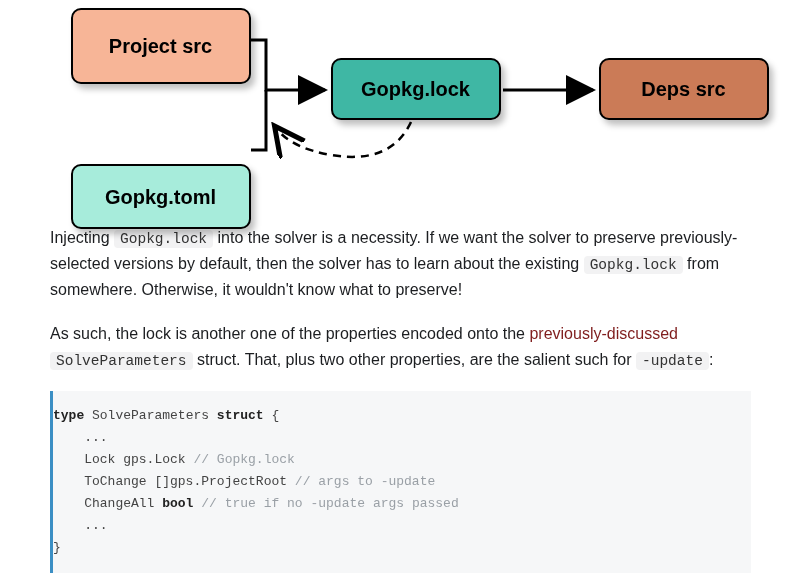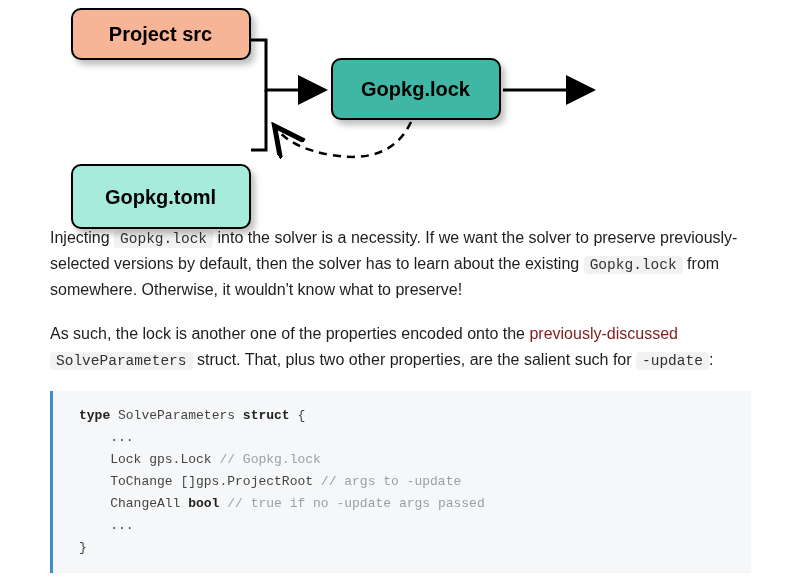--- a/index.html
+++ b/index.html
@@ -29,21 +29,21 @@
     justify-content: center;
     font-weight: 700;
     font-family: "Helvetica Neue", Arial, sans-serif;
     font-size: 20px;
     border: 2px solid #000;
     border-radius: 10px;
     color: #000;
   }
   .box.project-src {
     left: 20px; top: 8px;
-    width: 180px; height: 52px;
+    width: 180px; height: 76px;
     background: #f7b597;
     box-shadow: 4px 5px 6px rgba(0,0,0,0.25);
   }
   .box.gopkg-toml {
     left: 20px; top: 120px;
     width: 180px; height: 65px;
     background: #a7ecdb;
     box-shadow: 4px 5px 6px rgba(0,0,0,0.25);
     margin-top: 44px;
   }
@@ -74,41 +74,42 @@
     font-size: 14.5px;
     color: #333;
   }
   a.link {
     color: #7f1d1d;
     text-decoration: none;
   }
   pre.codeblock {
     background: #f6f7f8;
     border-left: 3px solid #3b8fc4;
-    padding: 14px 26px;
+    padding: 14px 0;
     font-family: SFMono-Regular, Consolas, "Liberation Mono", Menlo, monospace;
     font-size: 13px;
     line-height: 1.7;
     color: #444;
     margin: 0;
     overflow-x: auto;
     white-space: pre;
   }
   .kw { font-weight: 700; color: #222; }
   .cm { color: #9aa0a6; }
 </style>
 </head>
 <body>
 
 <div class="page">
 
   <div class="diagram">
     <div class="box project-src">Project src</div>
     <div class="box gopkg-toml">Gopkg.toml</div>
     <div class="box gopkg-lock">Gopkg.lock</div>
+    <div class="box deps-src">Deps src</div>
     <svg>
       <defs>
         <marker id="ah" markerWidth="12" markerHeight="12" refX="9" refY="5" orient="auto">
           <path d="M0,0 L10,5 L0,10 Z" fill="#000"></path>
         </marker>
         <marker id="ahopen" markerWidth="14" markerHeight="14" refX="11" refY="6" orient="auto">
           <path d="M0,0 L12,6 L0,12" fill="none" stroke="#000" stroke-width="2"></path>
         </marker>
       </defs>
 

